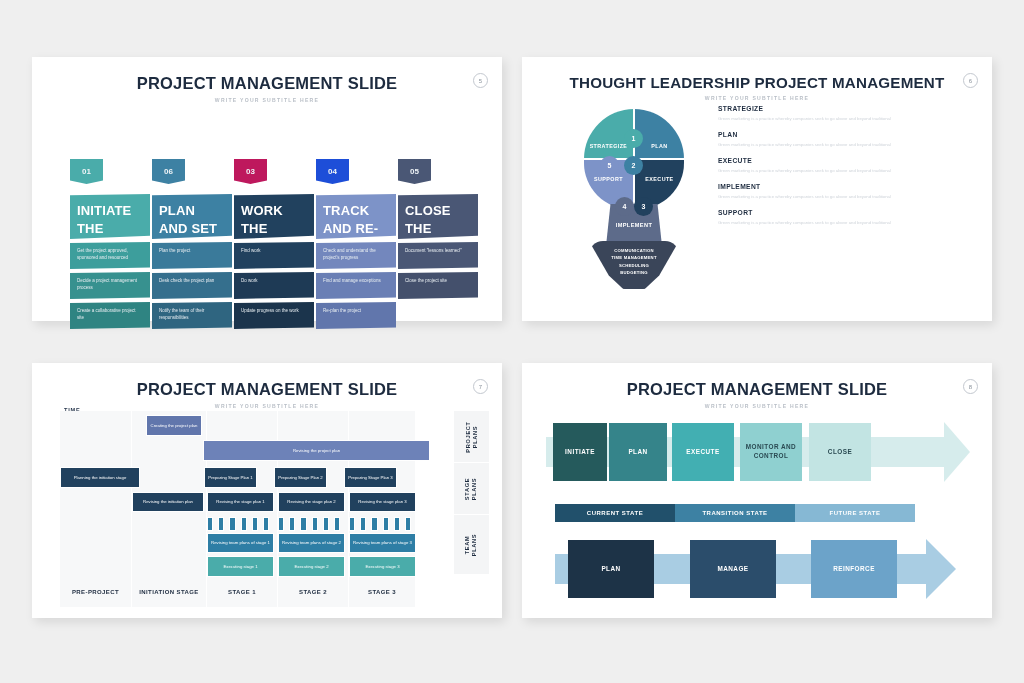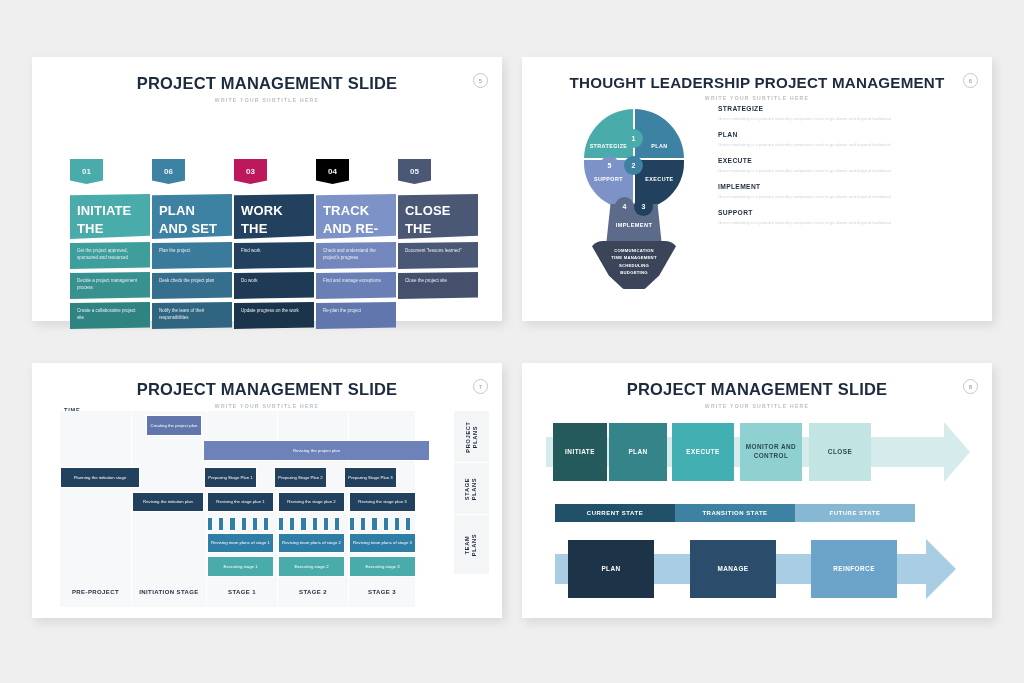--- a/index.html
+++ b/index.html
@@ -174,21 +174,21 @@
           <div class="flagitem" style="background: rgb(47, 101, 128);">Notify the team of their responsibilities</div>
         </div>
         <div class="flagcol" style="left: 202px;">
           <div class="flagnum" style="background: #be185d;">03</div>
           <div class="flaghead" style="background: rgb(33, 65, 94);">WORK THE PROJECT</div>
           <div class="flagitem" style="background: rgb(33, 65, 94);">Find work</div>
           <div class="flagitem" style="background: rgb(30, 58, 85);">Do work</div>
           <div class="flagitem" style="background: rgb(27, 52, 76);">Update progress on the work</div>
         </div>
         <div class="flagcol" style="left: 284px;">
-          <div class="flagnum" style="background: #000000;">04</div>
+          <div class="flagnum" style="background: #1d4ed8;">04</div>
           <div class="flaghead" style="background: rgb(125, 147, 200);">TRACK AND RE-PLAN THE PROJECT</div>
           <div class="flagitem" style="background: rgb(115, 135, 189);">Check and understand the project's progress</div>
           <div class="flagitem" style="background: rgb(106, 127, 181);">Find and manage exceptions</div>
           <div class="flagitem" style="background: rgb(97, 118, 172);">Re-plan the project</div>
         </div>
         <div class="flagcol" style="left: 366px;">
           <div class="flagnum" style="background: rgb(74, 87, 117);">05</div>
           <div class="flaghead" style="background: rgb(74, 87, 117);">CLOSE THE PROJECT</div>
           <div class="flagitem" style="background: rgb(74, 87, 117);">Document "lessons learned"</div>
           <div class="flagitem" style="background: rgb(68, 80, 108);">Close the project site</div>

